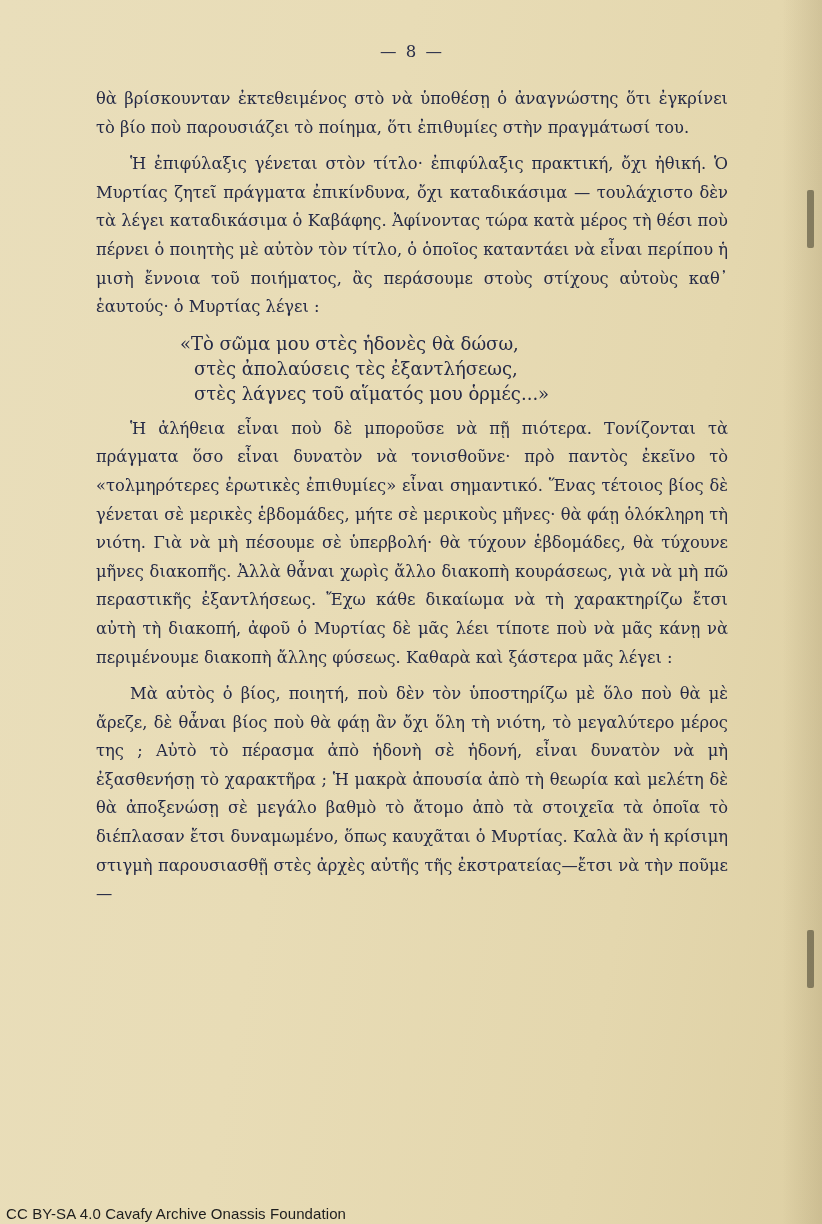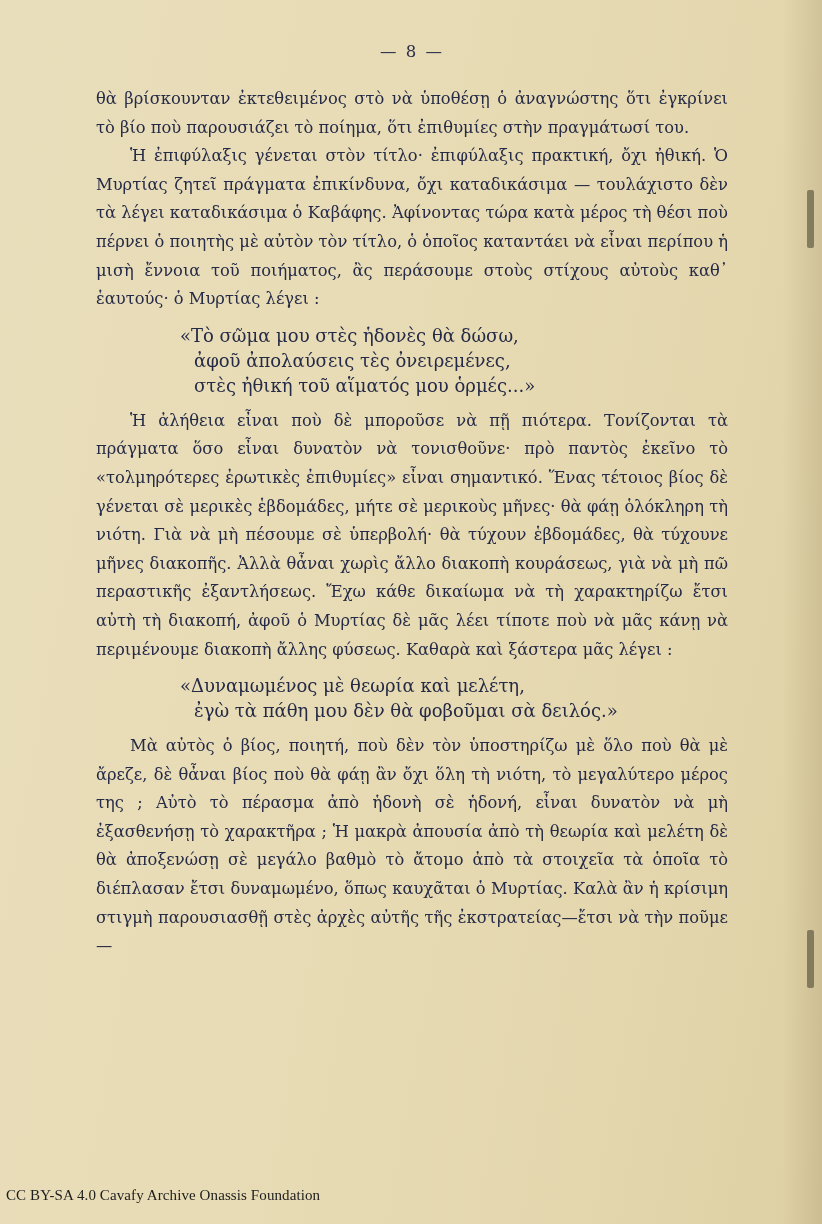--- a/index.html
+++ b/index.html
@@ -55,21 +55,21 @@
   .para {
     color: #252a46;
     font-size: 16.3px;
     line-height: 28.6px;
     text-align: justify;
     text-justify: inter-word;
     margin: 0 0 0 0;
     font-family: "DejaVu Serif", serif;
   }
   .para + .para {
-    margin-top: 0px;
+    margin-top: 8px;
   }
   .indent {
     text-indent: 34px;
   }
   .quote {
     color: #252a46;
     font-size: 18px;
     line-height: 25px;
     margin: 9px 0 9px 84px;
     font-family: "DejaVu Serif", serif;
@@ -77,22 +77,22 @@
   .quote .ln {
     display: block;
     white-space: pre;
   }
   .quote .ln.in {
     padding-left: 14px;
   }
   #footer {
     position: absolute;
     left: 6px;
-    bottom: 20px;
-    font-family: Liberation Serif, serif;
+    bottom: 2px;
+    font-family: Liberation Sans, sans-serif;
     font-size: 15px;
     color: #1d1d1d;
     letter-spacing: 0.1px;
   }
 </style>
 </head>
 <body>
 
 <div id="page">
 
@@ -101,30 +101,26 @@
 
   <div id="content">
 
     <div class="folio">— 8 —</div>
 
     <p class="para">θὰ βρίσκουνταν ἐκτεθειμένος στὸ νὰ ὑποθέσῃ ὁ ἀναγνώστης ὅτι ἐγκρίνει τὸ βίο ποὺ παρουσιάζει τὸ ποίημα, ὅτι ἐπιθυμίες στὴν πραγμάτωσί του.</p>
     <p class="para indent">Ἡ ἐπιφύλαξις γένεται στὸν τίτλο· ἐπιφύλαξις πρακτική, ὄχι ἠθική. Ὁ Μυρτίας ζητεῖ πράγματα ἐπικίνδυνα, ὄχι καταδικάσιμα — τουλάχιστο δὲν τὰ λέγει καταδικάσιμα ὁ Καβάφης. Ἀφίνοντας τώρα κατὰ μέρος τὴ θέσι ποὺ πέρνει ὁ ποιητὴς μὲ αὐτὸν τὸν τίτλο, ὁ ὁποῖος καταντάει νὰ εἶναι περίπου ἡ μισὴ ἔννοια τοῦ ποιήματος, ἂς περάσουμε στοὺς στίχους αὐτοὺς καθ᾿ ἑαυτούς· ὁ Μυρτίας λέγει :</p>
 
     <div class="quote">
       <span class="ln">«Τὸ σῶμα μου στὲς ἡδονὲς θὰ δώσω,</span>
-      <span class="ln in">ἀφοῦ ἀπολαύσεις τὲς ὀνειρεμένες,</span>
-      <span class="ln in">στὲς ἠθική τοῦ αἵματός μου ὁρμές...»</span>
+      <span class="ln in">στὲς ἀπολαύσεις τὲς ἐξαντλήσεως,</span>
+      <span class="ln in">στὲς λάγνες τοῦ αἵματός μου ὁρμές...»</span>
     </div>
 
     <p class="para indent">Ἡ ἀλήθεια εἶναι ποὺ δὲ μποροῦσε νὰ πῇ πιότερα. Τονίζονται τὰ πράγματα ὅσο εἶναι δυνατὸν νὰ τονισθοῦνε· πρὸ παντὸς ἐκεῖνο τὸ «τολμηρότερες ἐρωτικὲς ἐπιθυμίες» εἶναι σημαντικό. Ἕνας τέτοιος βίος δὲ γένεται σὲ μερικὲς ἑβδομάδες, μήτε σὲ μερικοὺς μῆνες· θὰ φάῃ ὁλόκληρη τὴ νιότη. Γιὰ νὰ μὴ πέσουμε σὲ ὑπερβολή· θὰ τύχουν ἑβδομάδες, θὰ τύχουνε μῆνες διακοπῆς. Ἀλλὰ θἆναι χωρὶς ἄλλο διακοπὴ κουράσεως, γιὰ νὰ μὴ πῶ περαστικῆς ἐξαντλήσεως. Ἔχω κάθε δικαίωμα νὰ τὴ χαρακτηρίζω ἔτσι αὐτὴ τὴ διακοπή, ἀφοῦ ὁ Μυρτίας δὲ μᾶς λέει τίποτε ποὺ νὰ μᾶς κάνῃ νὰ περιμένουμε διακοπὴ ἄλλης φύσεως. Καθαρὰ καὶ ξάστερα μᾶς λέγει :</p>
 
-    <div class="quote">
-      <span class="ln">«Δυναμωμένος μὲ θεωρία καὶ μελέτη,</span>
-      <span class="ln in">ἐγὼ τὰ πάθη μου δὲν θὰ φοβοῦμαι σὰ δειλός.»</span>
-    </div>
 
     <p class="para indent">Μὰ αὐτὸς ὁ βίος, ποιητή, ποὺ δὲν τὸν ὑποστηρίζω μὲ ὅλο ποὺ θὰ μὲ ἄρεζε, δὲ θἆναι βίος ποὺ θὰ φάῃ ἂν ὄχι ὅλη τὴ νιότη, τὸ μεγαλύτερο μέρος της ; Αὐτὸ τὸ πέρασμα ἀπὸ ἡδονὴ σὲ ἡδονή, εἶναι δυνατὸν νὰ μὴ ἐξασθενήσῃ τὸ χαρακτῆρα ; Ἡ μακρὰ ἀπουσία ἀπὸ τὴ θεωρία καὶ μελέτη δὲ θὰ ἀποξενώσῃ σὲ μεγάλο βαθμὸ τὸ ἄτομο ἀπὸ τὰ στοιχεῖα τὰ ὁποῖα τὸ διέπλασαν ἔτσι δυναμωμένο, ὅπως καυχᾶται ὁ Μυρτίας. Καλὰ ἂν ἡ κρίσιμη στιγμὴ παρουσιασθῇ στὲς ἀρχὲς αὐτῆς τῆς ἐκστρατείας—ἔτσι νὰ τὴν ποῦμε—</p>
 
   </div>
 
   <div id="footer">CC BY-SA 4.0 Cavafy Archive Onassis Foundation</div>
 
 </div>
 
 </body></html>

